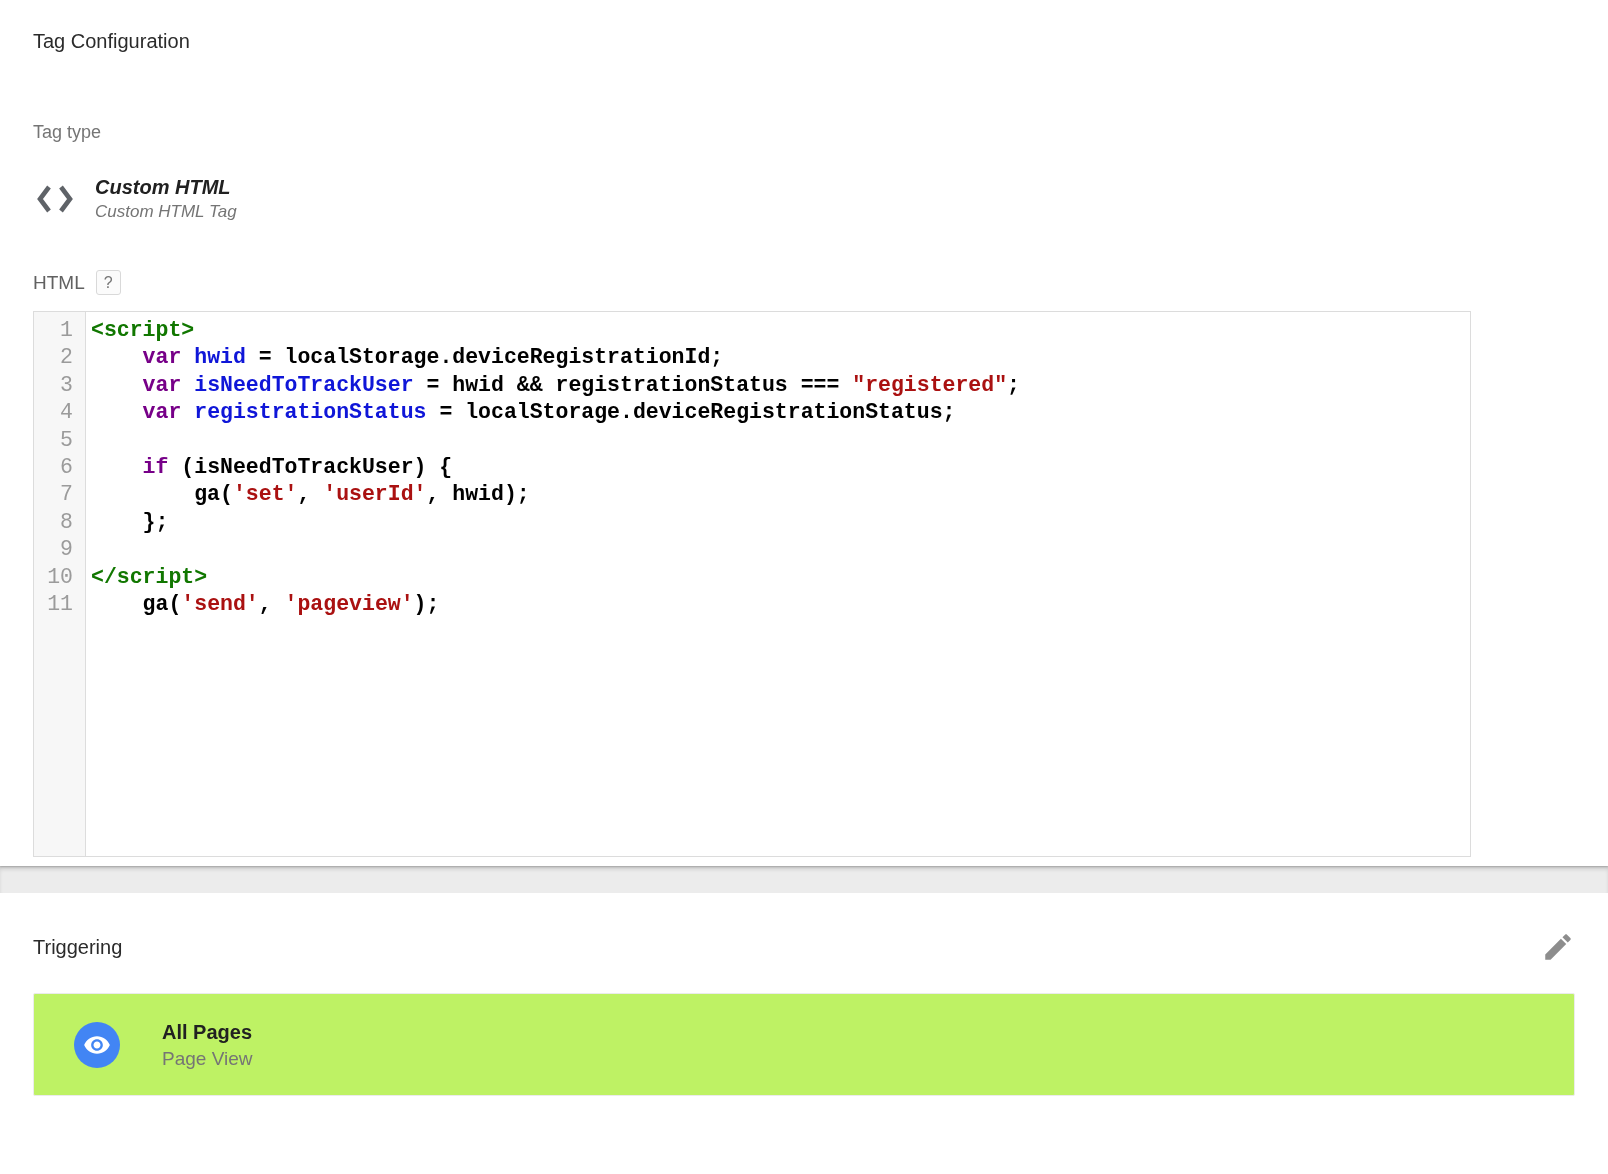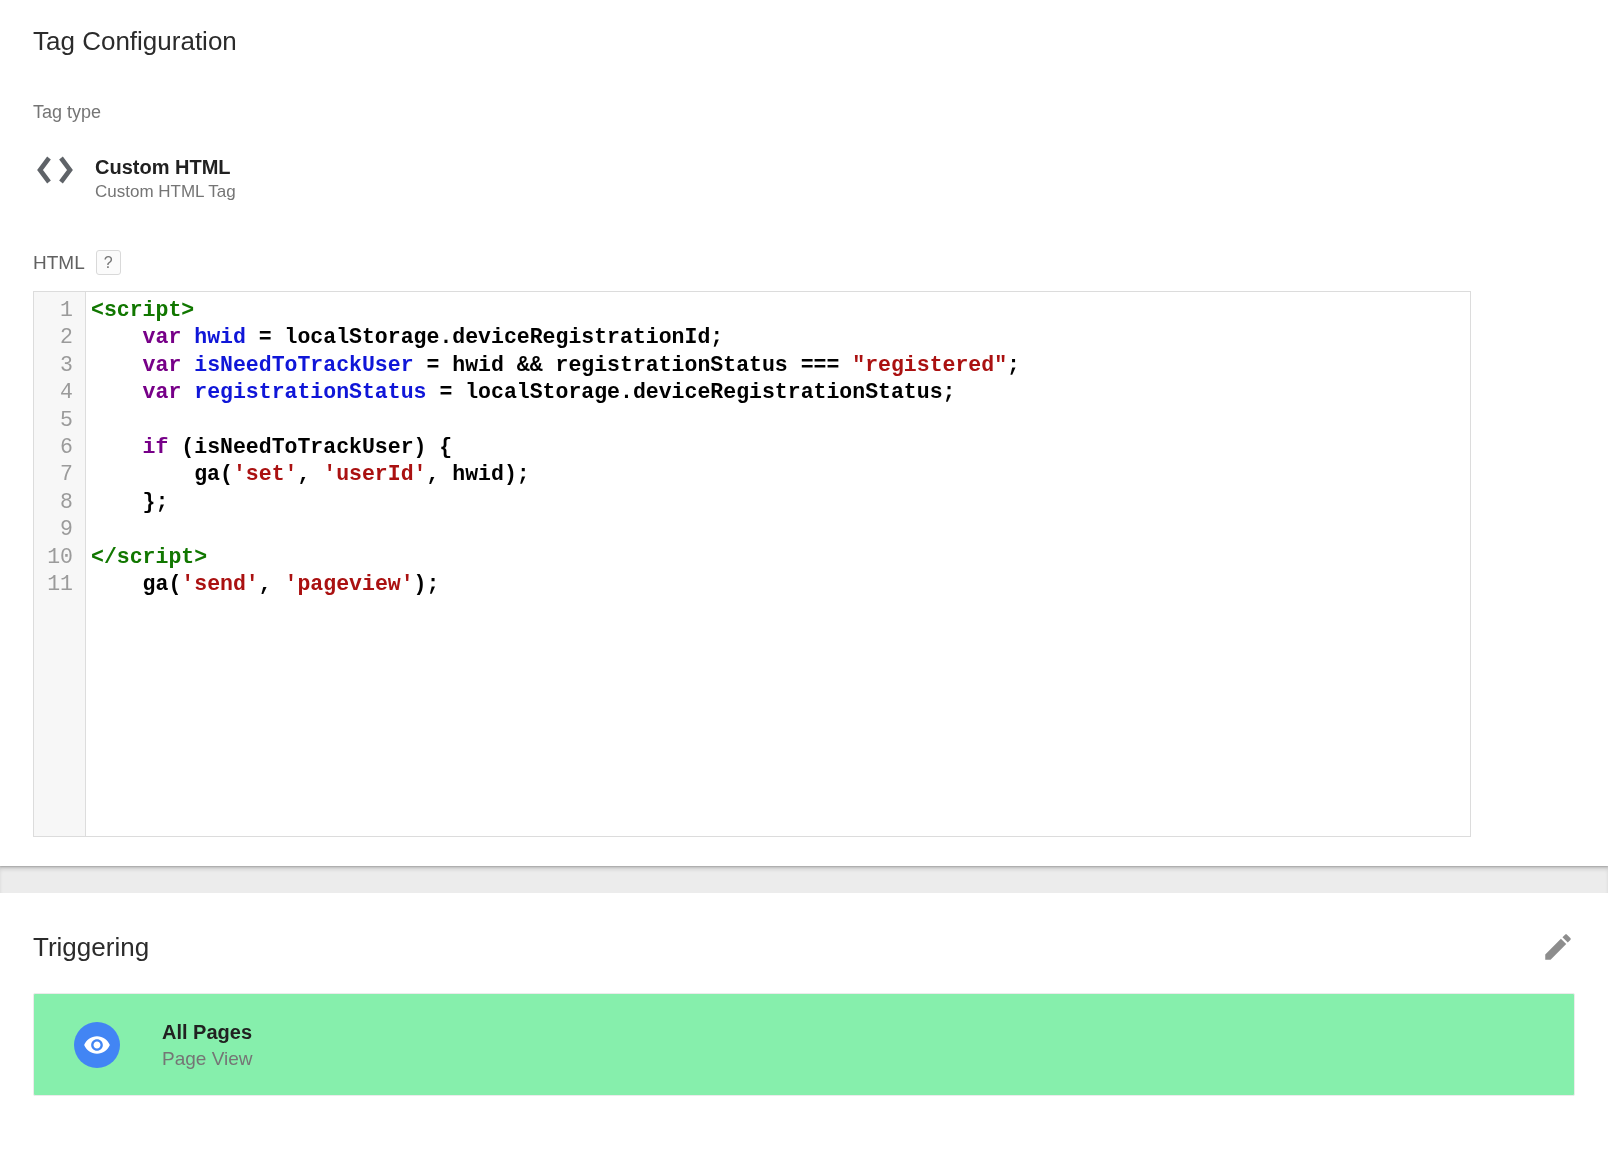--- a/index.html
+++ b/index.html
@@ -3,27 +3,27 @@
 <meta charset="utf-8">
 <style>
   * { margin:0; padding:0; box-sizing:border-box; }
   html,body { width:1608px; height:1174px; background:#ececec; font-family:"Liberation Sans", sans-serif; }
 
   .card { background:#ffffff; }
   .card-tag { height:866px; padding:0 33px; box-shadow:0 1px 2px rgba(0,0,0,0.18); position:relative; z-index:2; }
   .divider { height:27px; background:#ececec; border-top:1px solid #c8c8c8; box-shadow:inset 0 3px 4px -1px rgba(0,0,0,0.14); position:relative; z-index:1; }
   .card-trigger { height:281px; padding:0 33px; position:relative; z-index:2; }
 
-  .section-title { font-size:26px; font-weight:400; color:#2b2b2b; line-height:34px; }
+  .section-title { font-size:20px; font-weight:400; color:#2b2b2b; line-height:34px; }
   .card-tag .section-title { padding-top:24px; }
 
   .field-label { font-size:18px; color:#757575; line-height:23px; }
-  .tag-type-label { margin-top:43px; }
+  .tag-type-label { margin-top:63px; }
 
-  .tag-type-row { margin-top:30px; display:flex; cursor:pointer; }
+  .tag-type-row { margin-top:30px; display:flex; align-items:center; cursor:pointer;font-style:italic; }
   .code-icon-box { width:40px; height:32px; margin-left:2px; display:flex; align-items:center; justify-content:center; }
   .tag-type-text { margin-left:20px; }
   .tag-type-name { font-size:20px; font-weight:bold; color:#212121; line-height:26px; }
   .tag-type-desc { font-size:17px; color:#757575; line-height:23px; }
 
   .html-row { margin-top:47px; display:flex; }
   .html-label { font-size:19px; color:#616161; line-height:26px; }
   .help-btn { margin-left:11px; width:25px; height:25px; border:1px solid #d9d9d9; border-radius:3px;
               background:#fbfbfb; color:#757575; font-size:16px; font-family:"Liberation Sans",sans-serif;
               line-height:23px; text-align:center; cursor:pointer; }
@@ -37,21 +37,21 @@
   .tok-plain { color:#000000; }
   .tok-keyword { color:#770088; }
   .tok-def { color:#0f16d8; }
   .tok-string { color:#aa1111; }
   .tok-tag { color:#117700; }
 
   .trigger-head-row { padding-top:37px; display:flex; align-items:center; justify-content:space-between; }
   .pencil-btn { width:34px; height:34px; background:none; border:none; cursor:pointer; padding:0; }
   .firing-label { margin-top:34px; }
 
-  .trigger-row { margin-top:29px; height:103px; width:1542px; background:#86efac; border:1px solid #ebebeb;
+  .trigger-row { margin-top:29px; height:103px; width:1542px; background:#bef264; border:1px solid #ebebeb;
                  border-radius:2px; display:flex; align-items:center; padding-left:40px; cursor:pointer; }
   .trigger-icon-circle { width:46px; height:46px; border-radius:50%; background:#4285f4; flex:none;
                          display:flex; align-items:center; justify-content:center; }
   .trigger-text { margin-left:42px; }
   .trigger-name { font-size:20px; font-weight:bold; color:#212121; line-height:27px; }
   .trigger-sub { font-size:19px; color:#757575; line-height:25px; }
 </style>
 </head>
 <body>
 

